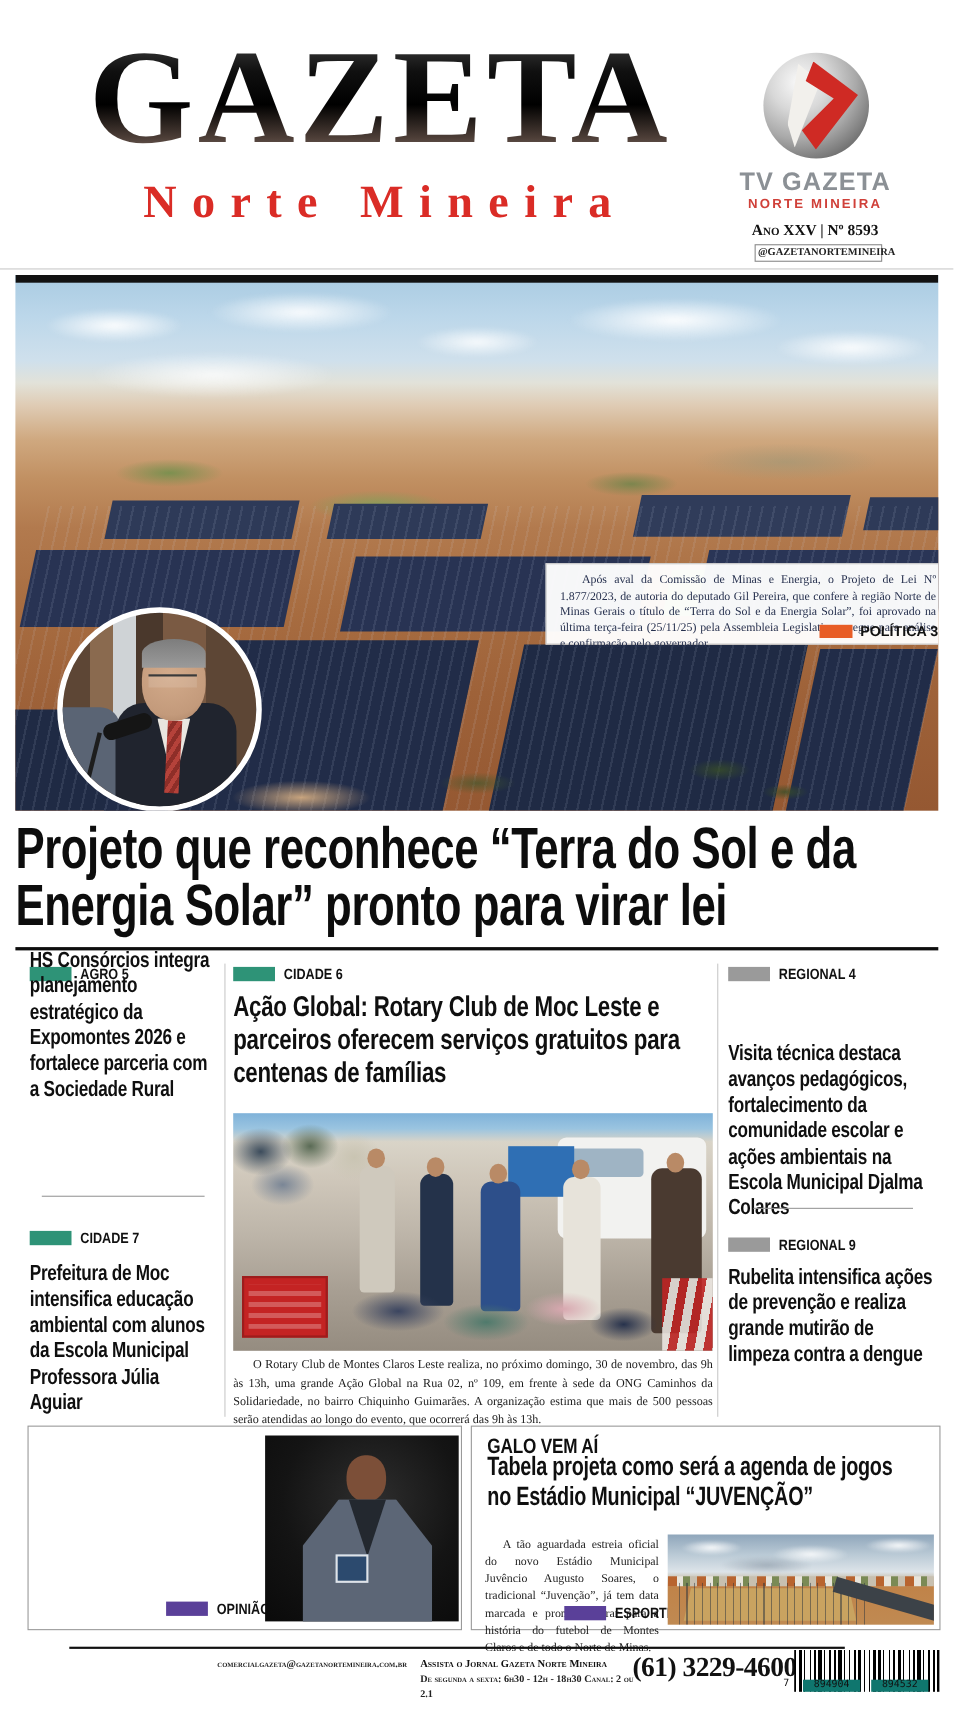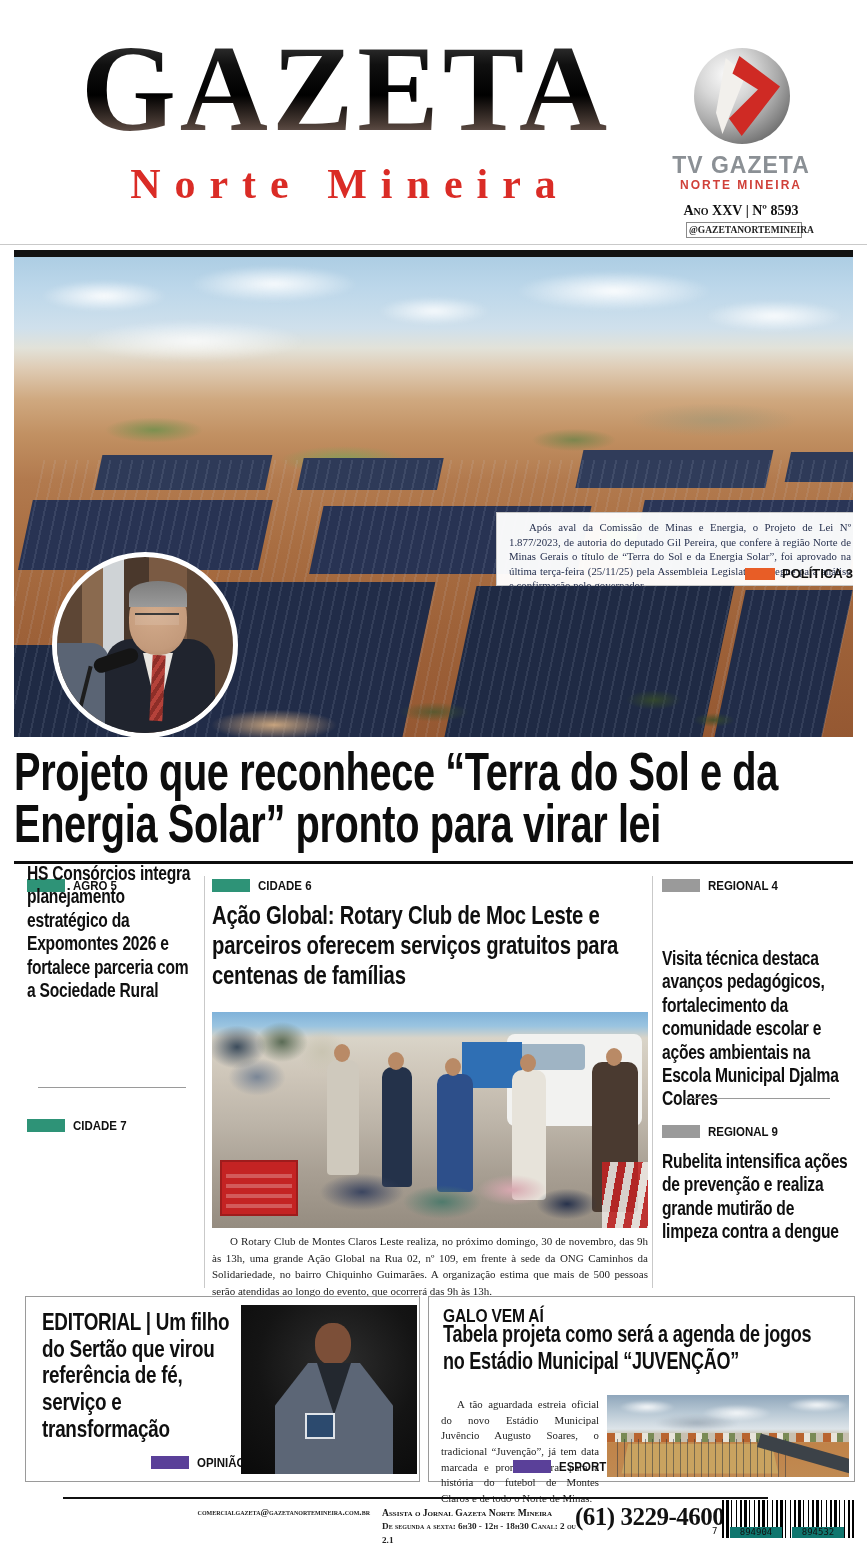--- a/index.html
+++ b/index.html
@@ -264,20 +264,23 @@
     <span class="tag-lb">AGRO 5</span>
   </div>
   <div class="abs col-head" style="left:27px;top:862px;width:168px;">
     <span class="cx78">HS Consórcios integra planejamento estratégico da Expomontes 2026 e fortalece parceria com a Sociedade Rural</span>
   </div>
   <div class="abs divider" style="left:38px;top:1087px;width:148px;"></div>
   <div class="abs tag-row" style="left:27px;top:1118px;">
     <span class="tag-sw sw-teal"></span>
     <span class="tag-lb">CIDADE 7</span>
   </div>
+  <div class="abs col-head" style="left:27px;top:1147px;width:168px;">
+    <span class="cx78">Prefeitura de Moc intensifica educação ambiental com alunos da Escola Municipal Professora Júlia Aguiar</span>
+  </div>
 
   <div class="abs tag-row" style="left:212px;top:878px;">
     <span class="tag-sw sw-teal"></span>
     <span class="tag-lb">CIDADE 6</span>
   </div>
   <div class="abs mid-head" style="left:212px;top:901px;width:436px;">
     <span class="cx78">Ação Global: Rotary Club de Moc Leste e parceiros oferecem serviços gratuitos para centenas de famílias</span>
   </div>
 
   <div class="abs photo-rotary">
@@ -311,23 +314,20 @@
   <div class="abs divider" style="left:685px;top:1098px;width:145px;"></div>
   <div class="abs tag-row" style="left:662px;top:1124px;">
     <span class="tag-sw sw-gray"></span>
     <span class="tag-lb">REGIONAL 9</span>
   </div>
   <div class="abs col-head" style="left:662px;top:1150px;width:190px;">
     <span class="cx78">Rubelita intensifica ações de prevenção e realiza grande mutirão de limpeza contra a dengue</span>
   </div>
 
   <div class="abs box" style="left:25px;top:1296px;width:395px;height:186px;">
-    <div class="abs ed-head" style="left:16px;top:12px;width:195px;">
-      <span class="cx82">EDITORIAL | Um filho do Sertão que virou referência de fé, serviço e transformação</span>
-    </div>
     <div class="abs tag-row" style="left:125px;top:158px;">
       <span class="tag-sw sw-purple"></span>
       <span class="tag-lb">OPINIÃO 2</span>
     </div>
     <div class="photo-editorial">
       <div class="edm-head"></div>
       <div class="edm-suit"></div>
       <div class="edm-lapel"></div>
       <div class="edm-book"></div>
     </div>

